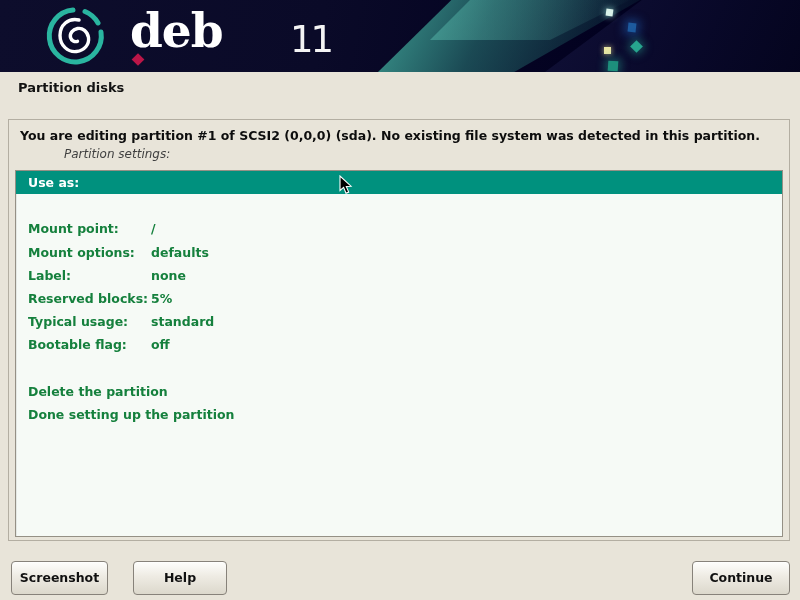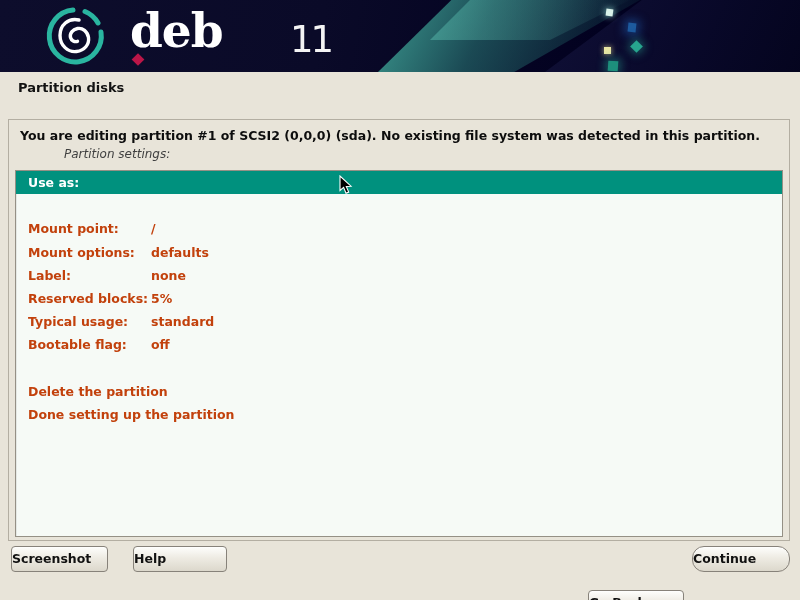--- a/index.html
+++ b/index.html
@@ -79,41 +79,41 @@
   .listbox {
     position: absolute; left: 6px; top: 50px; width: 768px; height: 367px;
     background: #f6faf6;
     border: 1px solid #95908__5;
     border: 1px solid #959085;
     box-shadow: inset 1px 1px 0 rgba(0,0,0,0.07);
     overflow: hidden;
   }
   .row {
     height: 23.2px; display: flex; align-items: center;
-    font-size: 12.5px; font-weight: bold; color: #c2410c;
+    font-size: 12.5px; font-weight: bold; color: #15803d;
     cursor: default;
   }
   .row .lbl { display: inline-block; width: 135px; padding-left: 12px; white-space: nowrap; }
   .row .val { display: inline-block; white-space: nowrap; }
   .row.selected { background: #00917e; color: #ffffff; }
 
   
   .btn {
-    position: absolute; top: 546px; height: 26px;
+    position: absolute; top: 561px; height: 34px;
     border: 1px solid #87827a; border-radius: 4px;
     background: linear-gradient(#fefefc, #eeebe3 45%, #dcd8cc);
     box-shadow: 0 1px 0 rgba(255,255,255,0.6) inset;
     font-family: "DejaVu Sans", sans-serif;
     font-size: 12.5px; font-weight: bold; color: #111111;
-    text-align: left; line-height: 24px;
+    text-align: center; line-height: 24px;
   }
   .btn-screenshot { left: 11px;  width: 97px; }
   .btn-help      { left: 117px; width: 94px; margin-left: 16px; }
   .btn-goback    { left: 588px; width: 96px; margin-top: 44px; }
-  .btn-continue  { left: 692px; width: 98px; border-radius: 12px; }
+  .btn-continue  { left: 692px; width: 98px; }
 
   .cursor { position: absolute; left: 339px; top: 175px; z-index: 10; }
 </style>
 </head>
 <body>
 
 <div class="banner">
   <div class="teal-band"></div>
   <div class="teal-band2"></div>
   <div class="navy-band"></div>

